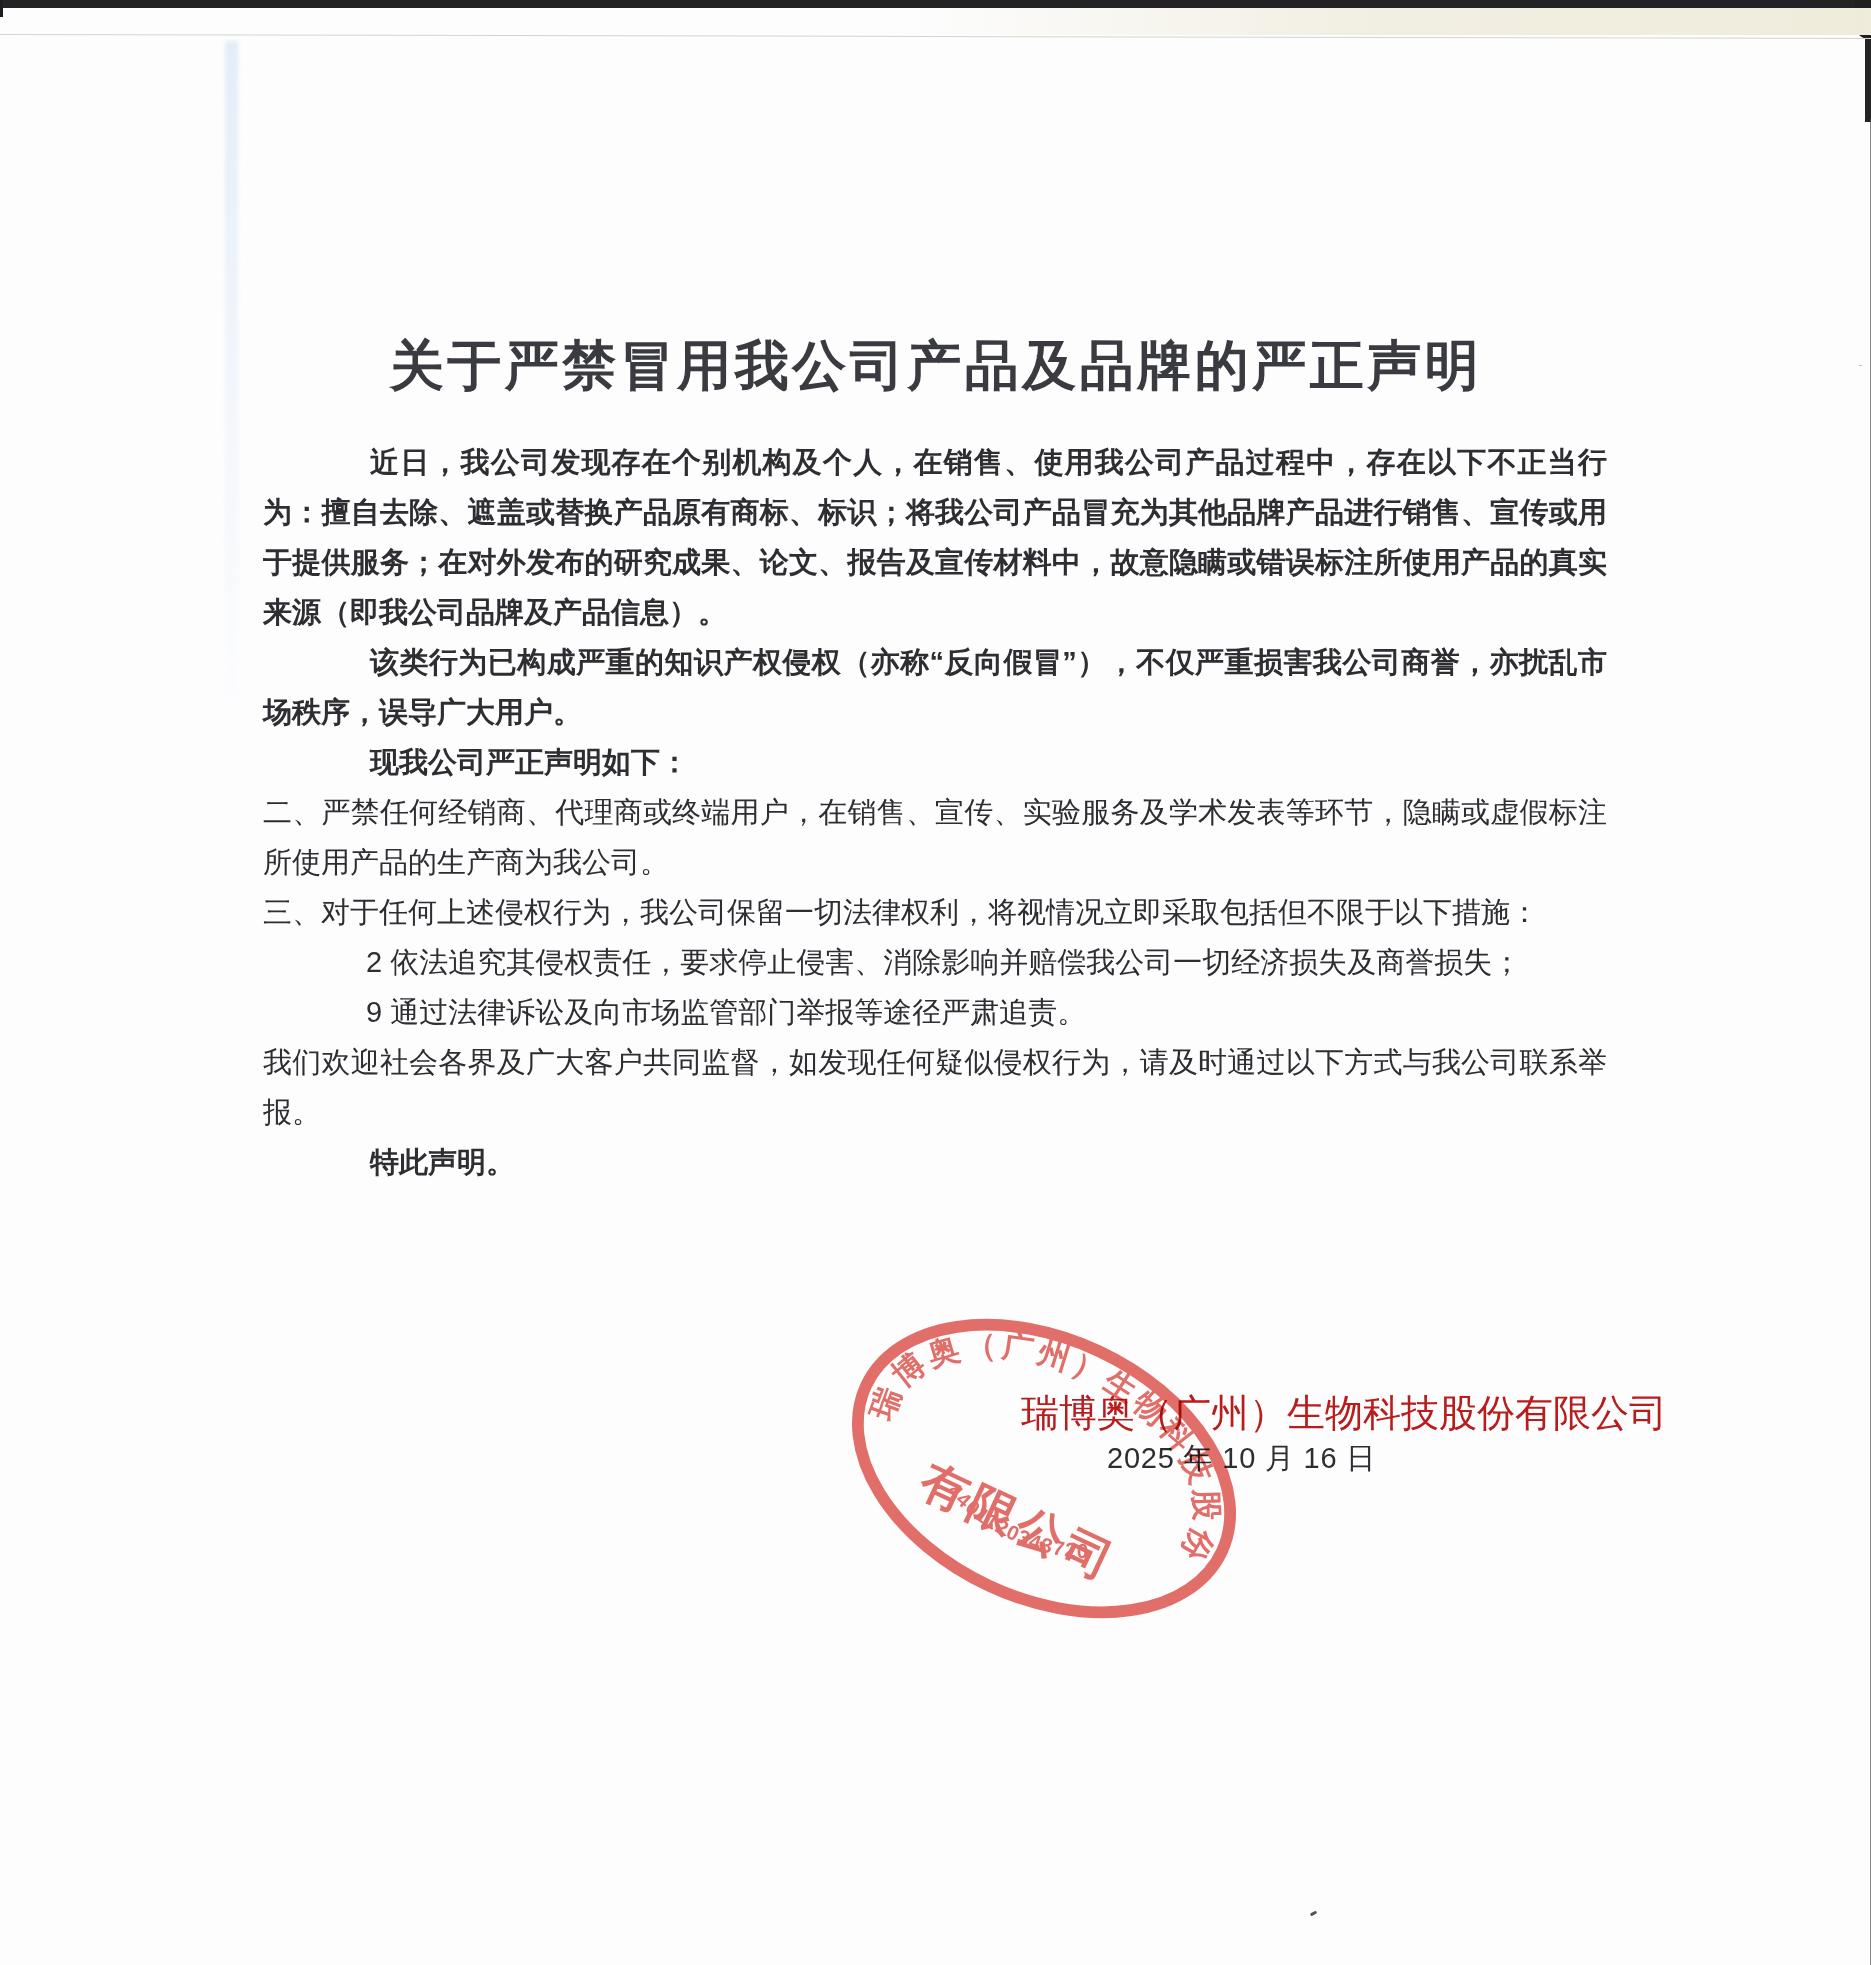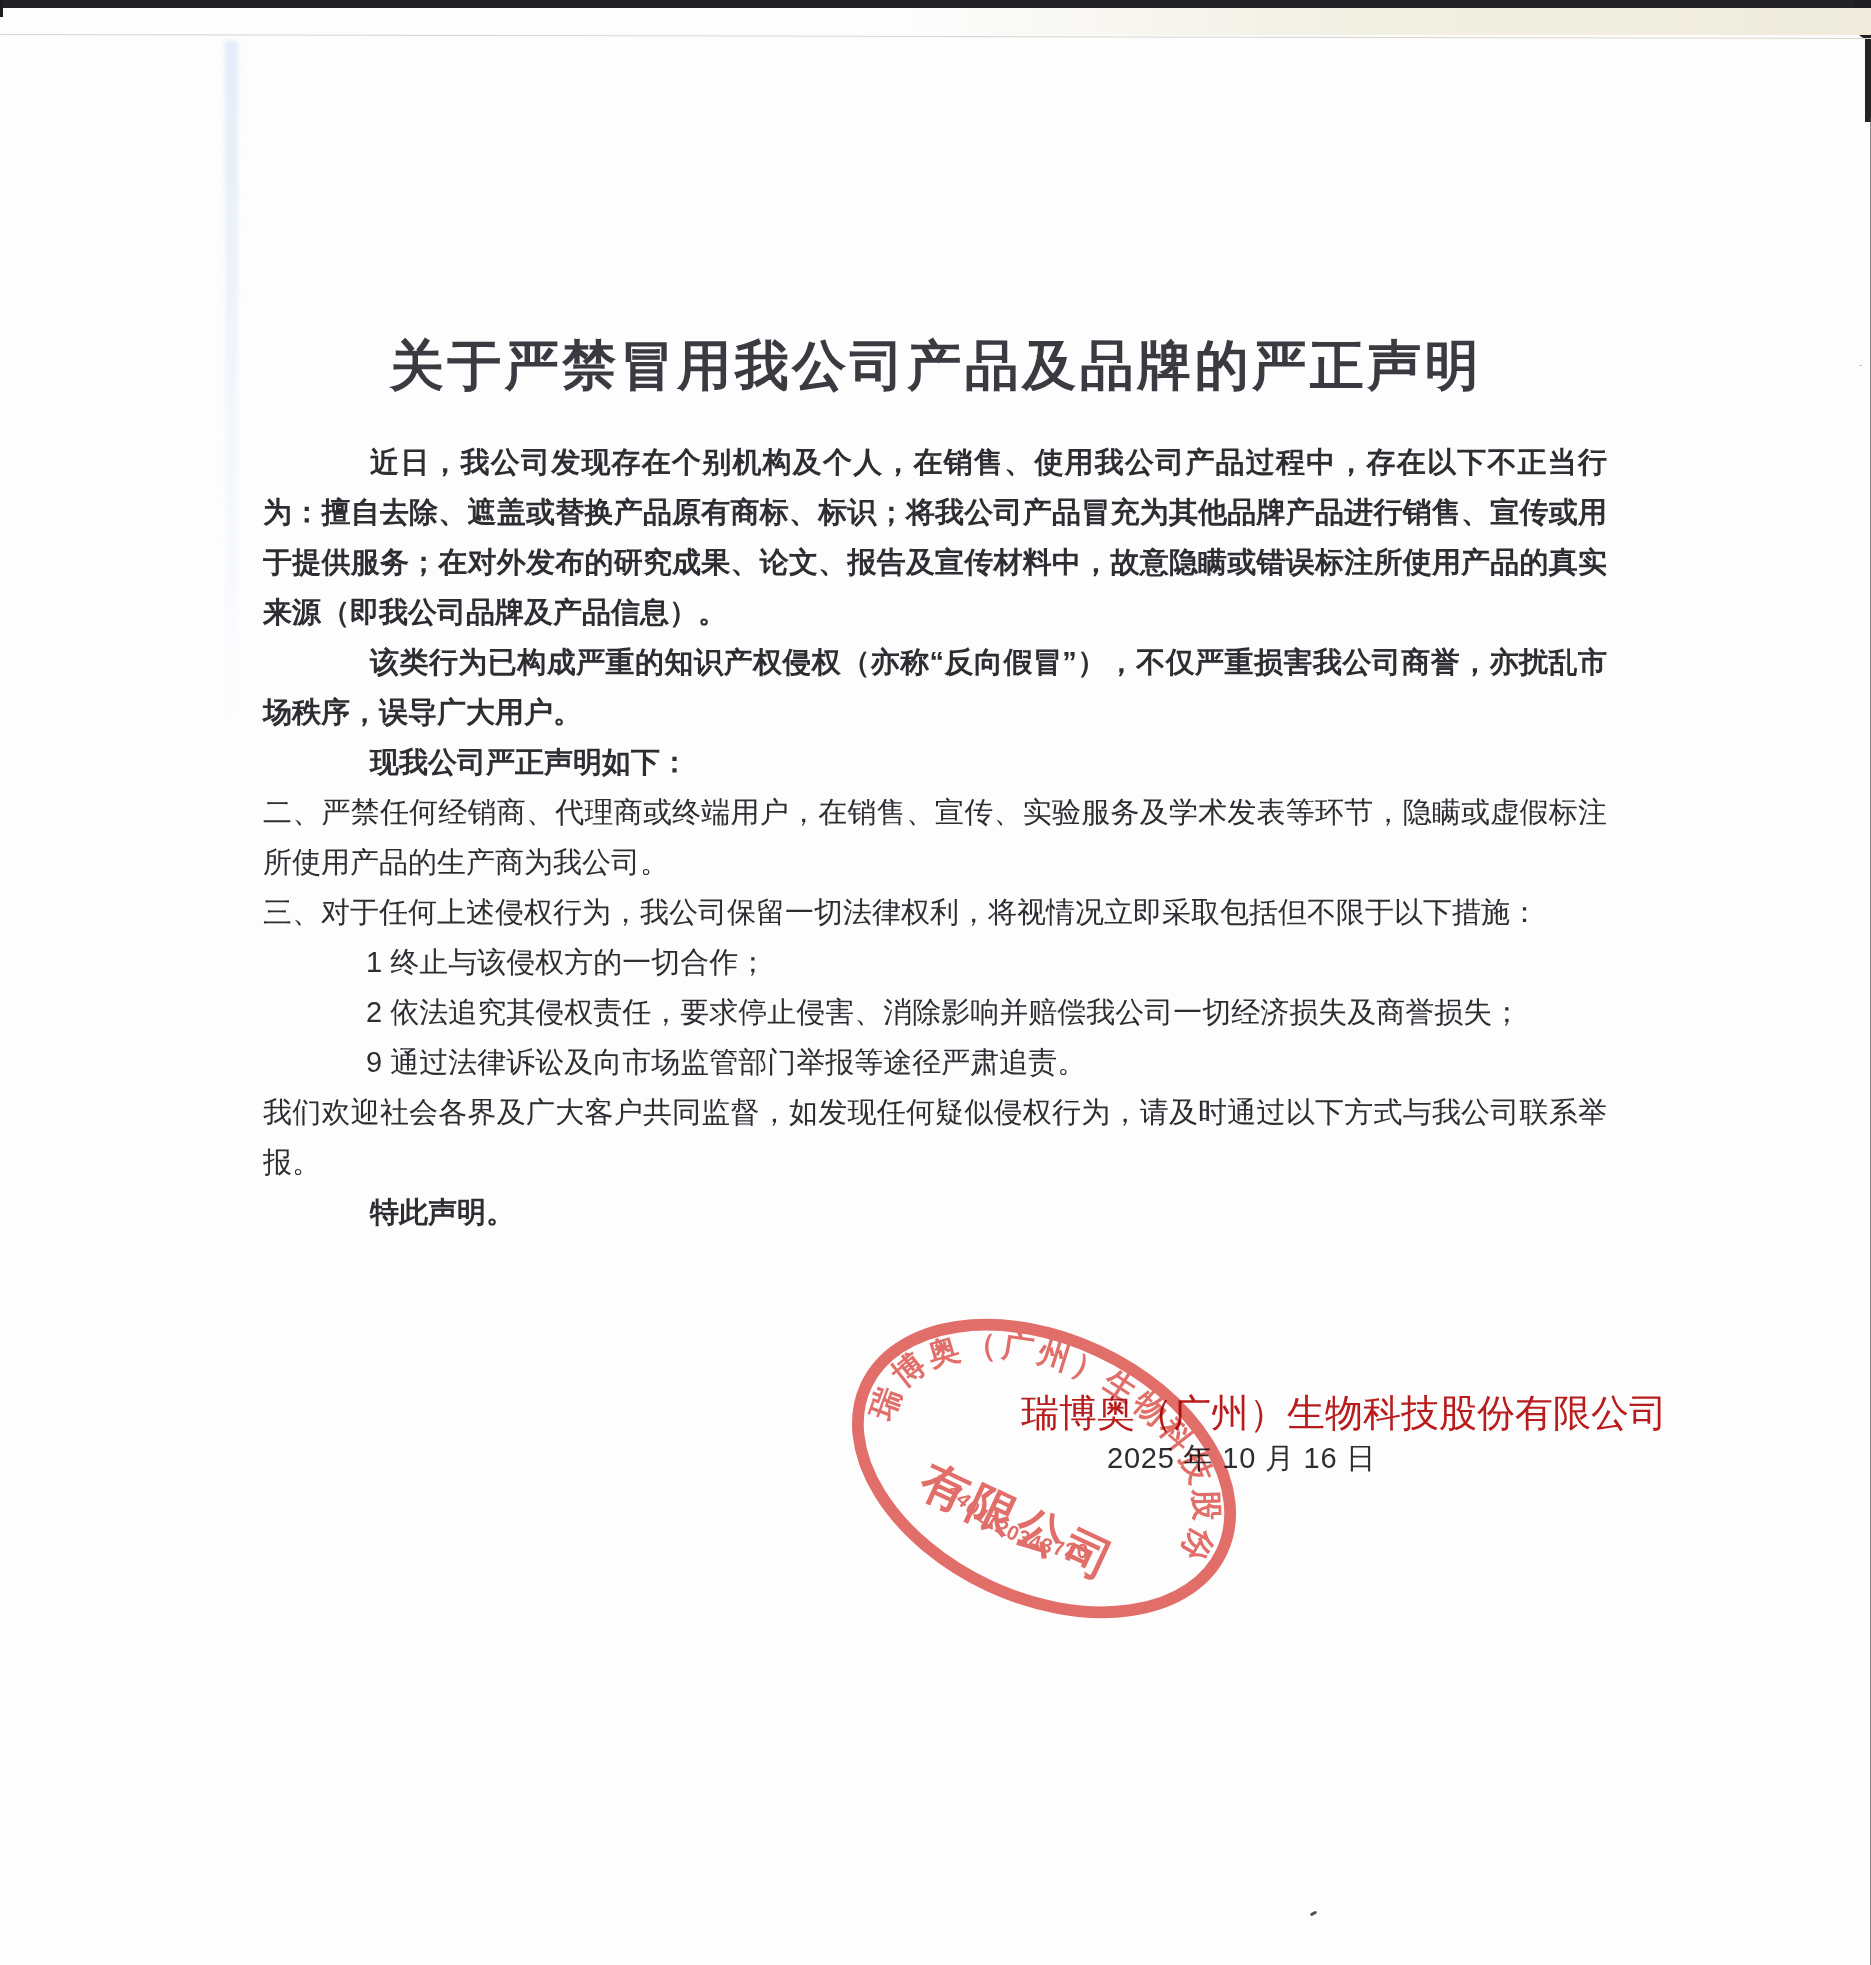--- a/index.html
+++ b/index.html
@@ -67,21 +67,20 @@
 <div class="speck-a"></div>
 
 <h1 class="doc-title">关于严禁冒用我公司产品及品牌的严正声明</h1>
 
 <div class="body-block">
   <p class="ind">近日，我公司发现存在个别机构及个人，在销售、使用我公司产品过程中，存在以下不正当行为：擅自去除、遮盖或替换产品原有商标、标识；将我公司产品冒充为其他品牌产品进行销售、宣传或用于提供服务；在对外发布的研究成果、论文、报告及宣传材料中，故意隐瞒或错误标注所使用产品的真实来源（即我公司品牌及产品信息）。</p>
   <p class="ind">该类行为已构成严重的知识产权侵权（亦称“反向假冒”），不仅严重损害我公司商誉，亦扰乱市场秩序，误导广大用户。</p>
   <p class="ind">现我公司严正声明如下：</p>
   <p>二、严禁任何经销商、代理商或终端用户，在销售、宣传、实验服务及学术发表等环节，隐瞒或虚假标注所使用产品的生产商为我公司。</p>
   <p>三、对于任何上述侵权行为，我公司保留一切法律权利，将视情况立即采取包括但不限于以下措施：</p>
-  <p class="item">1 终止与该侵权方的一切合作；</p>
   <p class="item">2 依法追究其侵权责任，要求停止侵害、消除影响并赔偿我公司一切经济损失及商誉损失；</p>
   <p class="item">9 通过法律诉讼及向市场监管部门举报等途径严肃追责。</p>
   <p>我们欢迎社会各界及广大客户共同监督，如发现任何疑似侵权行为，请及时通过以下方式与我公司联系举报。</p>
   <p class="ind">特此声明。</p>
 </div>
 
 <div class="sig-company">瑞博奥（广州）生物科技股份有限公司</div>
 <div class="sig-date">2025 年 10 月 16 日</div>
 
 <div class="seal-wrap">

